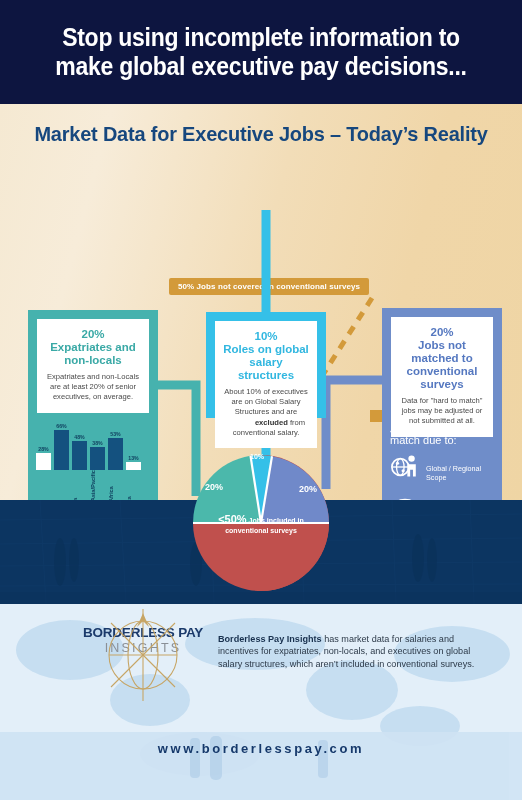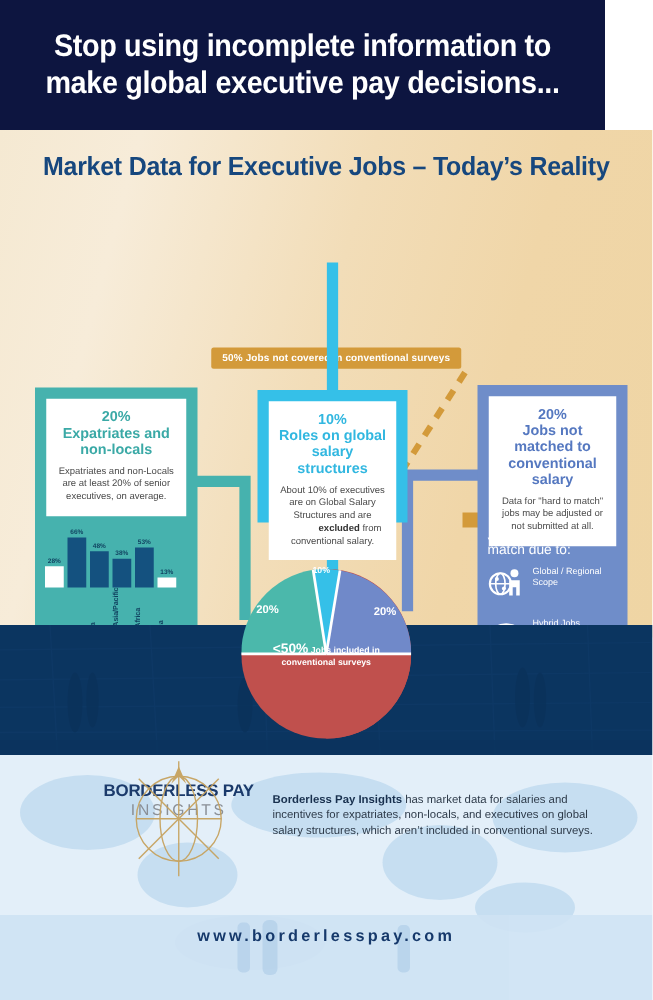--- a/index.html
+++ b/index.html
@@ -7,21 +7,21 @@
   body {
     font-family: "Liberation Sans", sans-serif;
     background:#fff;
     overflow:hidden;
     position:relative;
   }
   #root { position:relative; width:522px; height:800px; overflow:hidden; }
 
   
   .header {
-    position:absolute; left:0; top:0; width:484px; height:104px;
+    position:absolute; left:0; top:0; width:522px; height:104px;
     background:#0d1540;
     display:flex; align-items:center; justify-content:center;
   }
   .header h1 {
     color:#ffffff;
     font-family:"Liberation Sans Narrow","Liberation Sans", sans-serif;
     font-size:25px; line-height:29px; font-weight:bold;
     text-align:center; letter-spacing:-0.3px;
     transform:scaleX(0.92); transform-origin:center;
     padding:0 14px;
@@ -94,21 +94,21 @@
     writing-mode:vertical-rl; transform:rotate(180deg);
     white-space:nowrap; letter-spacing:-0.1px;
     font-family:"Liberation Sans Narrow","Liberation Sans", sans-serif;
   }
 
   
   .jobs-head {
     position:absolute; left:390px; top:320px; width:108px;
     color:#ffffff; font-size:11px; line-height:10.5px;
   }
-  .iconrow { position:absolute; left:390px; width:110px; display:flex; align-items:flex-start; gap:6px; }
+  .iconrow { position:absolute; left:390px; width:110px; display:flex; align-items:flex-end; gap:6px; }
   .iconrow .ic { width:30px; height:30px; flex:0 0 30px; }
   .iconrow .txt { color:#ffffff; font-size:7.2px; line-height:9px; }
   .r1 { top:348px; } .r2 { top:390px; }
 
   
   .pie { position:absolute; left:193px; top:455px; width:136px; height:136px; }
   .pielabel { position:absolute; color:#ffffff; font-weight:bold; pointer-events:none; }
   .pl-teal { left:205px; top:482px; font-size:9px; }
   .pl-blue { left:299px; top:484px; font-size:9px; }
   .pl-cyan { left:250px; top:453px; font-size:7px; }
@@ -238,21 +238,21 @@
         </div>
         <div class="panel-body"><span>About 10% of executives are on Global Salary Structures and are </span><b>excluded</b><span> from conventional salary.</span></div>
       </div>
     </div>
 
     <div class="panel p3">
       <div class="panel-inner">
         <div class="panel-head">
           <span>20%</span><br>
           <span>Jobs not matched to</span><br>
-          <span>conventional salary</span>
+          <span>conventional surveys</span>
         </div>
         <div class="panel-body">Data for "hard to match" jobs may be adjusted or not submitted at all.</div>
       </div>
     </div>
 
     <div class="jobs-head">Jobs may be hard to match due to:</div>
 
     <div class="iconrow r1">
       <svg class="ic" viewBox="0 0 32 32">
         <circle cx="11" cy="16" r="9" fill="none" stroke="#fff" stroke-width="1.8"></circle>

